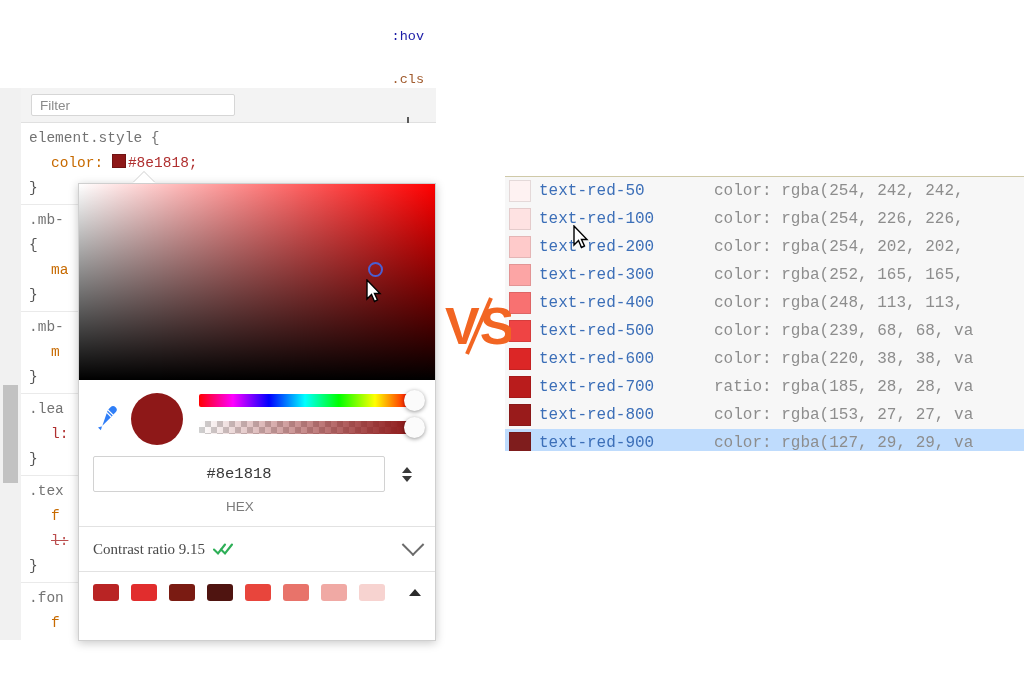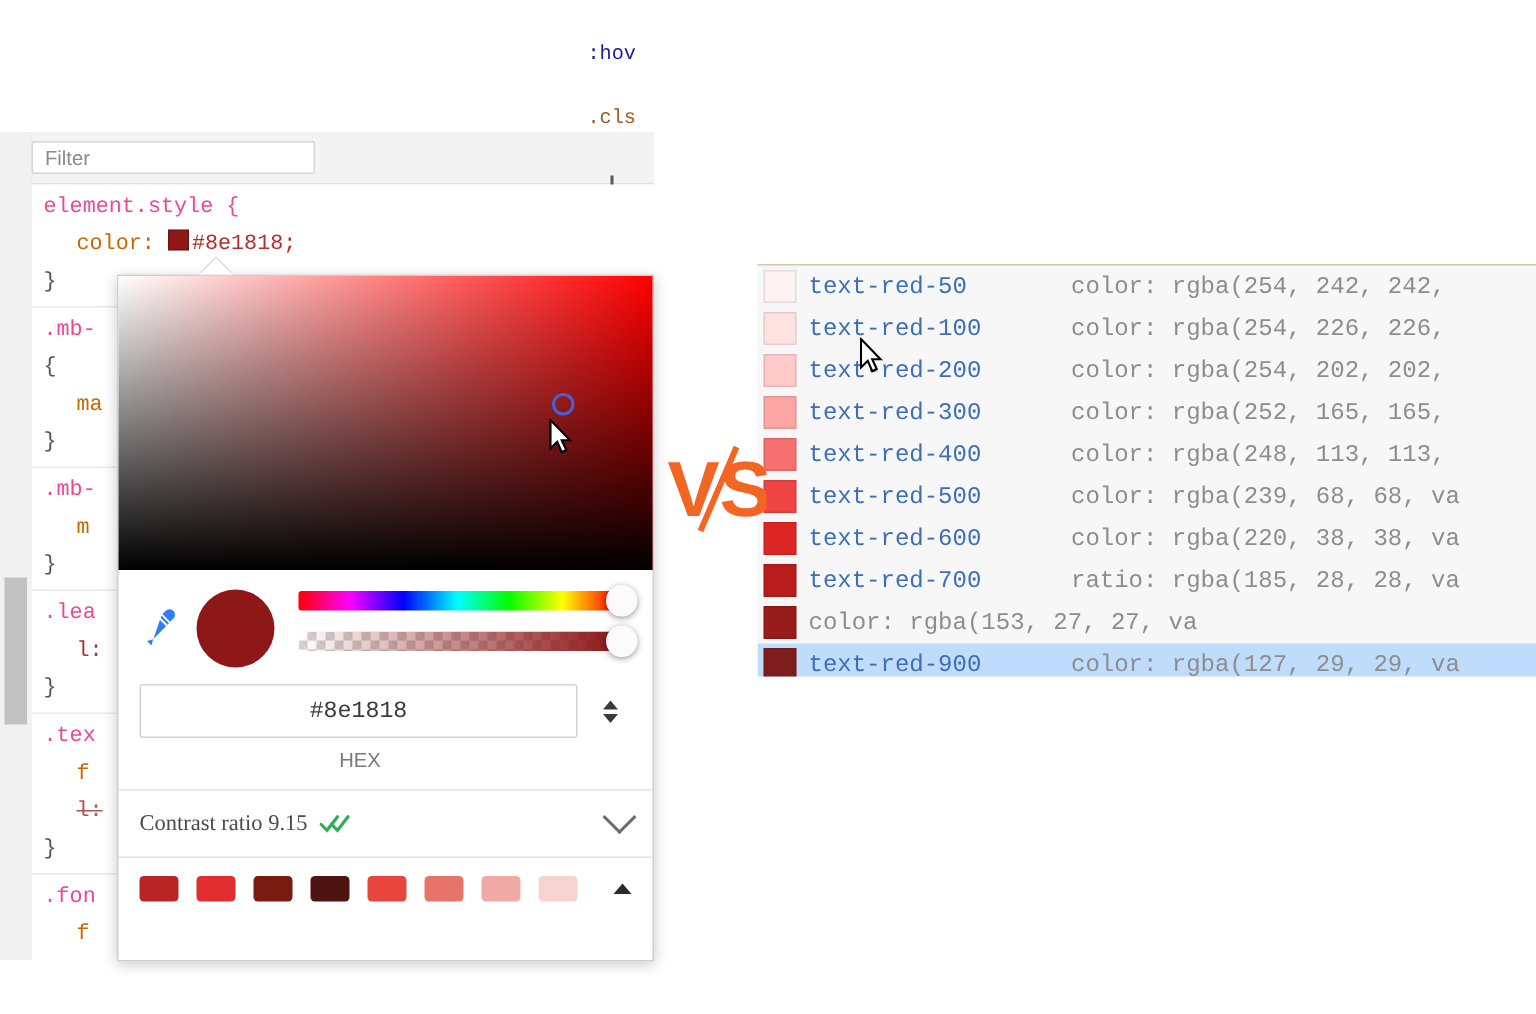--- a/index.html
+++ b/index.html
@@ -53,21 +53,22 @@
     top: 0px;
     width: 415px;
     height: 35px;
     background: #f3f3f3;
     border-bottom: 1px solid #e0e0e0;
     box-sizing: border-box;
     display: flex;
     align-items: center;
   }
   .filter-box {
-    width: 189px;
+    margin-left: 10px;
+    width: 204px;
     height: 22px;
     background: #ffffff;
     border: 1px solid #d6d6d6;
     border-radius: 2px;
     display: flex;
     align-items: center;
     padding-left: 8px;
     box-sizing: border-box;
   }
   .filter-box span {
@@ -138,21 +139,21 @@
     font-family: "Liberation Mono", monospace;
     font-size: 14.5px;
     line-height: 25px;
   }
   .rule {
     border-bottom: 1px solid #eaeaea;
     padding: 3px 0 3px 8px;
     box-sizing: border-box;
     white-space: nowrap;
   }
-  .sel { color: #ec4899; }
+  .sel { color: #737373; }
   .brace { color: #555; }
   .prop { color: #c76a00; }
   .val { color: #b03030; }
   .strike { text-decoration: line-through; opacity: .85; }
   .indent { padding-left: 22px; }
   .sw-inline {
     display: inline-block;
     width: 12px; height: 12px;
     background: #8e1818;
     border: 1px solid #00000033;
@@ -585,20 +586,21 @@
     <div class="cl-name">text-red-600</div>
     <div class="cl-decl">color: rgba(220, 38, 38, va</div>
   </div>
   <div class="cl-row">
     <div class="cl-sw" style="background:#b91c1c"></div>
     <div class="cl-name">text-red-700</div>
     <div class="cl-decl">ratio: rgba(185, 28, 28, va</div>
   </div>
   <div class="cl-row">
     <div class="cl-sw" style="background:#991b1b"></div>
+    <div class="cl-name">text-red-800</div>
     <div class="cl-decl">color: rgba(153, 27, 27, va</div>
   </div>
   <div class="cl-row selected">
     <div class="cl-sw" style="background:#7f1d1d"></div>
     <div class="cl-name">text-red-900</div>
     <div class="cl-decl">color: rgba(127, 29, 29, va</div>
   </div>
 </div>
 
 <svg class="cl-cursor" viewBox="0 0 17 26">

